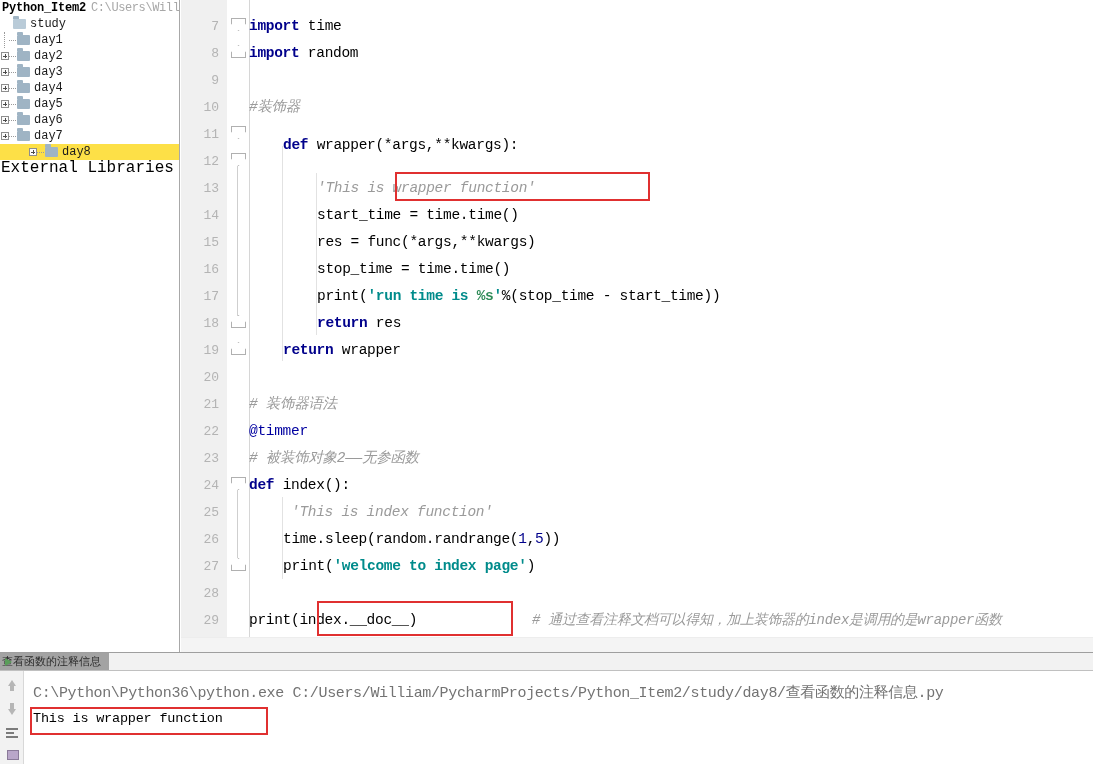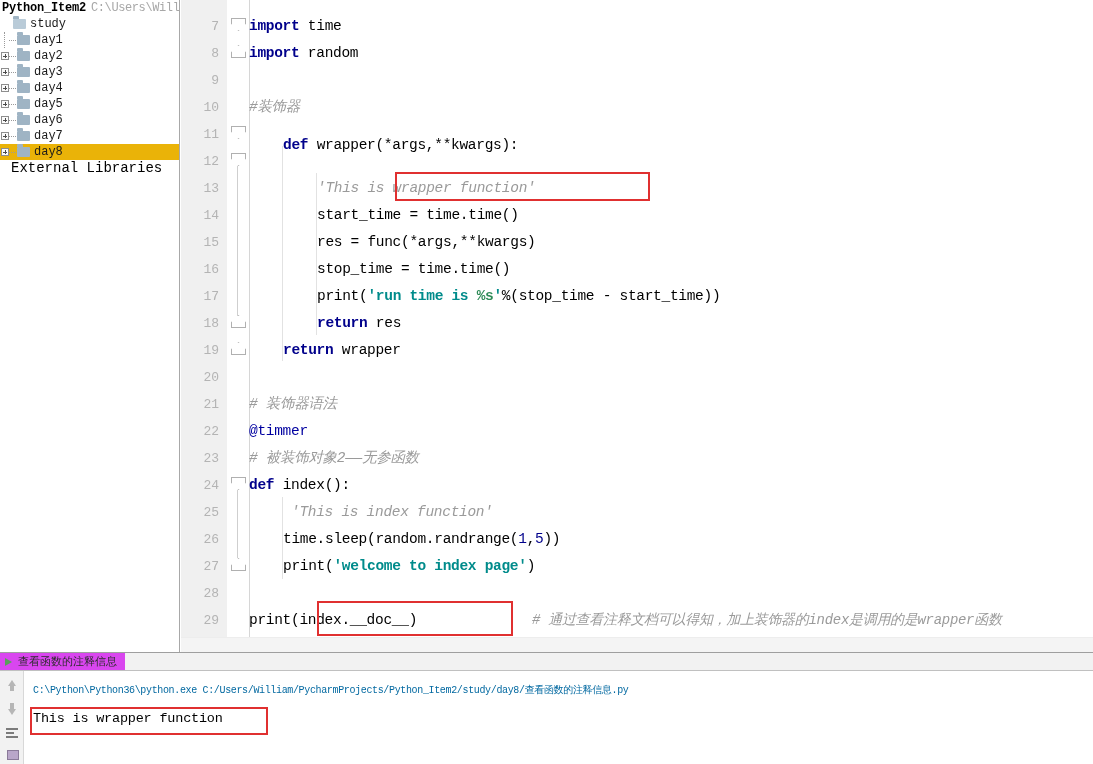--- a/index.html
+++ b/index.html
@@ -34,21 +34,21 @@
 
   .tree{padding-top:0;}
   .trow{
     height:16px;line-height:16px;
     white-space:nowrap;
     position:relative;
     font-family:"Liberation Mono", monospace;
     font-size:12px;
     color:#1a1a1a;
   }
-  .trow.sel{background:#eab308;}
+  .trow.sel{background:#fde047;padding-left:28px;}
   .twig{display:inline-block;width:10px;height:16px;vertical-align:top;position:relative;}
   .plusbox{
     position:absolute;left:1px;top:4px;width:8px;height:8px;
     border:1px solid #8e8e8e;background:#fbfbfb;box-sizing:border-box;
   }
   .plusbox:before{content:"";position:absolute;left:1px;top:3px;width:4px;height:1px;background:#4c4c4c;}
   .plusbox:after{content:"";position:absolute;left:3px;top:1px;width:1px;height:4px;background:#4c4c4c;}
   .dashline{
     position:absolute;left:9px;top:8px;width:7px;height:1px;
     border-top:1px dotted #9a9a9a;
@@ -66,21 +66,21 @@
   .folder:before{
     content:"";position:absolute;left:0;top:-3px;width:6px;height:3px;
     background:#9fb4c4;border-radius:1px 1px 0 0;
   }
   .folder.open{background:#b9cbd8;}
   .tlabel{display:inline-block;vertical-align:top;}
   .indent1{padding-left:4px;}
   .extlib{
     height:16px;line-height:16px;
     font-family:"Liberation Mono", monospace;
-    font-size:14px;padding-left:11px;margin-top:0px;
+    font-size:16px;padding-left:1px;margin-top:0px;
   }
 
   
   #editor{
     position:absolute;left:181px;top:0;right:0;height:652px;
     background:#ffffff;
     overflow:hidden;
   }
   .gutter{
     position:absolute;left:0;top:0;width:46px;height:652px;
@@ -152,24 +152,24 @@
     box-sizing:border-box;
   }
   .run-tabbar{
     position:absolute;left:0;top:0;width:1093px;height:18px;
     background:#f2f2f2;
     border-bottom:1px solid #c0c0c0;
     box-sizing:border-box;
   }
   .run-tab{
     position:absolute;left:0;top:0;height:17px;line-height:17px;
-    padding-left:18px;padding-right:8px;
+    padding-left:2px;padding-right:8px;
     font-family:"Liberation Sans", sans-serif;
     font-size:11px;color:#2b2b2b;
-    background:#d946ef;
+    background:#a3a3a3;
     white-space:nowrap;
   }
   .run-tab .runicon{
     position:absolute;left:5px;top:5px;width:0;height:0;
     border-left:7px solid #5a9e5a;
     border-top:4px solid transparent;
     border-bottom:4px solid transparent;
   }
   .run-toolbar{
     position:absolute;left:0;top:18px;width:24px;height:94px;
@@ -194,23 +194,23 @@
 
   .console{
     position:absolute;left:24px;top:18px;right:0;height:94px;
     background:#fff;
     overflow:hidden;
   }
   .cmdline{
     position:absolute;left:9px;top:12px;
     white-space:nowrap;
     font-family:"Liberation Mono", monospace;
-    font-size:10px;
+    font-size:15px;
     letter-spacing:-0.35px;
-    color:#0369a1;
+    color:#737373;
   }
   .outline{
     position:absolute;left:9px;top:40px;
     white-space:nowrap;
     font-family:"Liberation Mono", monospace;
     font-size:13.5px;
     letter-spacing:-0.2px;
     color:#000;
   }
 

